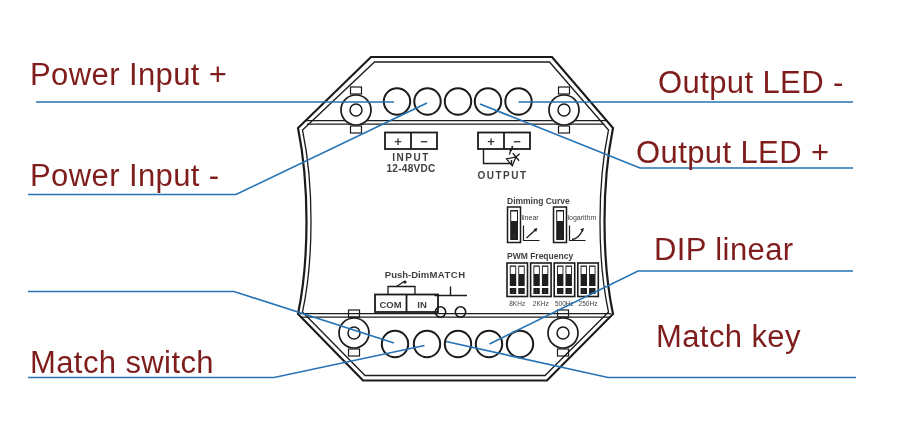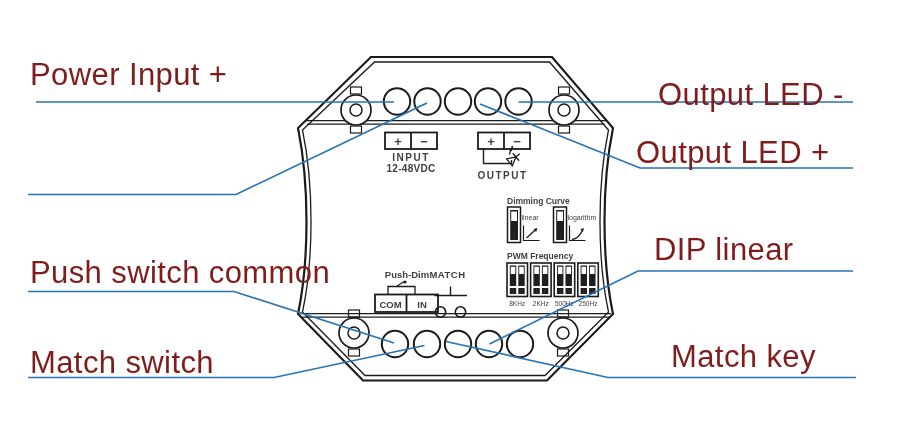--- a/index.html
+++ b/index.html
@@ -206,19 +206,19 @@
       <path d="M 28,291.5 H 234 L 394,343"></path>
       <path d="M 28,377.5 H 274 L 424.5,345.5"></path>
       <path d="M 518.5,102 H 853"></path>
       <path d="M 480,104 L 640,168 H 853"></path>
       <path d="M 489.5,344 L 638,271 H 853"></path>
       <path d="M 446,341.5 L 608,377.5 H 856"></path>
     </g>
   </svg>
 
   <div class="callout" style="left:30px;top:57px;">Power Input +</div>
-  <div class="callout" style="left:30px;top:255px;">Push switch common</div>
+  <div class="callout" style="left:30px;top:158px;">Power Input -</div>
   <div class="callout" style="left:30px;top:345px;">Match switch</div>
-  <div class="callout" style="left:658px;top:65px;margin-top:12px;">Output LED -</div>
+  <div class="callout" style="left:658px;top:65px;">Output LED -</div>
   <div class="callout" style="left:636px;top:135px;">Output LED +</div>
   <div class="callout" style="left:654px;top:232px;">DIP linear</div>
-  <div class="callout" style="left:656px;top:339px;margin-left:15px;">Match key</div>
+  <div class="callout" style="left:656px;top:319px;">Match key</div>
 </div>
 
 </body></html>

